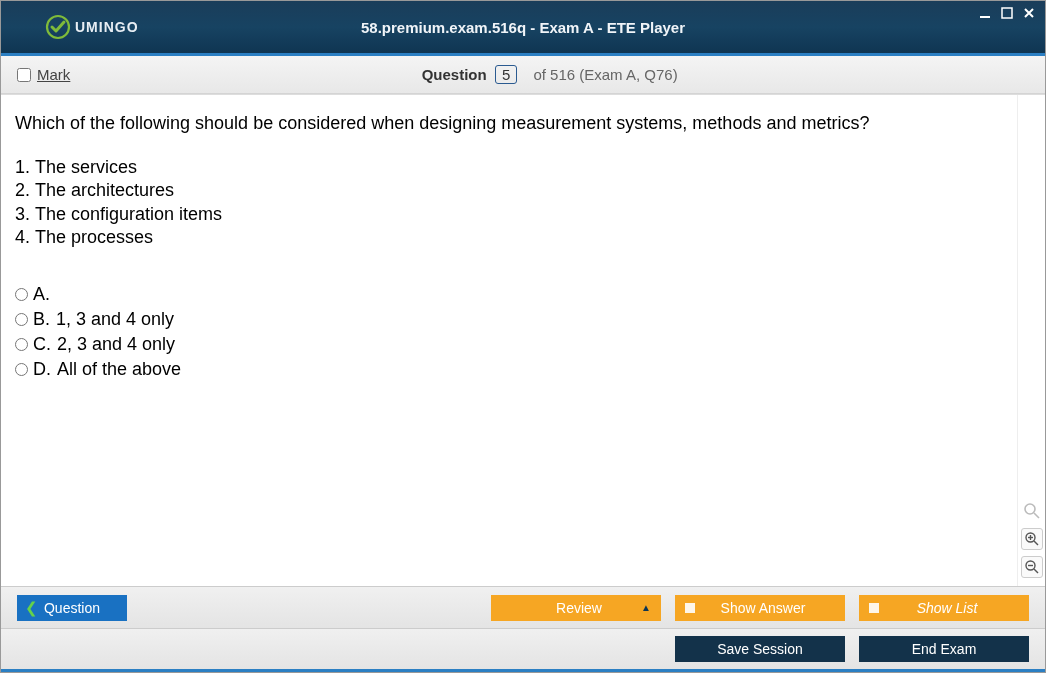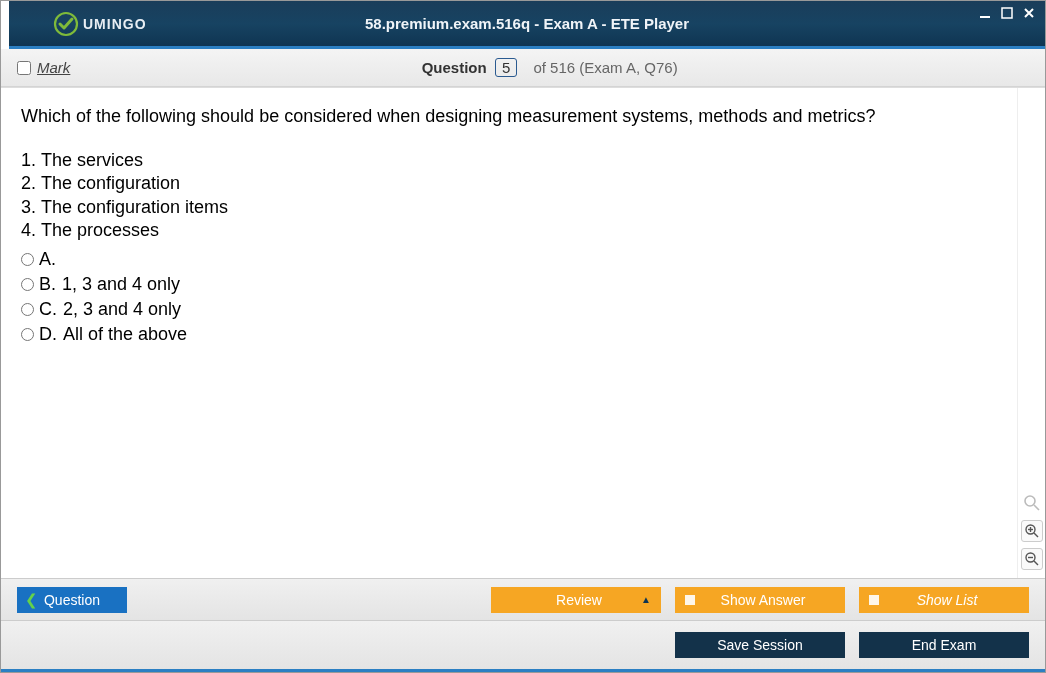--- a/index.html
+++ b/index.html
@@ -10,27 +10,26 @@
   height: 673px;
   overflow: hidden;
   display: flex;
   flex-direction: column;
   border: 1px solid #999;
 }
 
 
 .titlebar {
   background: linear-gradient(to bottom, #1a3d5a 0%, #174362 50%, #0f3552 100%);
-  height: 48px;
+  height: 55px;
   display: flex;
   align-items: center;
   color: #fff;
   position: relative;
   border-bottom: 3px solid #2b7fc3;
-  margin-left: 8px;
 }
 .logo {
   display: flex;
   align-items: center;
   padding-left: 44px;
   gap: 4px;
 }
 .logo-check {
   width: 26px;
   height: 26px;
@@ -80,21 +79,20 @@
   color: #444;
 }
 .mark-wrap {
   display: flex;
   align-items: center;
   gap: 6px;
 }
 .mark-label {
   text-decoration: underline;
   color: #444;
-  font-style: italic;
 }
 .qcenter {
   flex: 1;
   text-align: center;
 }
 .qlabel { font-weight: 700; color: #333; }
 .qnum-box {
   display: inline-block;
   border: 1.5px solid #2a5a90;
   border-radius: 3px;
@@ -108,32 +106,32 @@
 
 
 .content-wrap {
   flex: 1;
   display: flex;
   overflow: hidden;
   border-top: 1px solid #ddd;
 }
 .content {
   flex: 1;
-  padding: 18px 20px;
+  padding: 18px 14px;
   font-size: 18px;
   color: #000;
   background: #fff;
   overflow: auto;
   position: relative;
 }
 .content .stem { margin-bottom: 22px; }
 .content ol.items {
   list-style: decimal;
   margin-left: 20px;
-  margin-bottom: 4px;
+  margin-bottom: 32px;
 }
 .content ol.items li { margin: 0; line-height: 1.3; }
 .choices { }
 .choice-row {
   display: flex;
   align-items: center;
   gap: 5px;
   line-height: 1.4;
 }
 .choice-row input[type=radio] { margin: 0; }
@@ -196,21 +194,21 @@
 .btn.orange .tri { position: absolute; right: 10px; font-size: 10px; color: #0d3553; }
 .btn.orange .sq { position: absolute; left: 10px; width: 10px; height: 10px; background: #fff; opacity: 0.9; }
 .btn.orange.review { min-width: 170px; }
 .btn.orange.showanswer { min-width: 170px; }
 .btn.orange.showlist { min-width: 170px; font-style: italic; }
 
 .endbar {
   background: linear-gradient(to bottom, #f0f0f0, #e4e4e4);
   border-top: 1px solid #ccc;
   border-bottom: 3px solid #2b7fc3;
-  height: 52px;
+  height: 44px;
   display: flex;
   align-items: center;
   justify-content: flex-end;
   padding: 0 16px;
   gap: 14px;
 }
 .btn.dark { background: #13324a; min-width: 170px; }
 
 input[type=checkbox] { width: 14px; height: 14px; }
 </style>
@@ -257,21 +255,21 @@
     <span class="qnum-box">5</span>
     <span class="qinfo">of 516 (Exam A, Q76)</span>
   </div>
 </div>
 
 <div class="content-wrap">
   <div class="content">
     <div class="stem">Which of the following should be considered when designing measurement systems, methods and metrics?</div>
     <ol class="items">
       <li>The services</li>
-      <li>The configuration</li>
+      <li>The architectures</li>
       <li>The configuration items</li>
       <li>The processes</li>
     </ol>
     <div class="choices">
       <div class="choice-row">
         <input type="radio" name="ans" style="">
         <span class="choice-letter">A.</span>
       </div>
       <div class="choice-row">
         <input type="radio" name="ans" style="">

